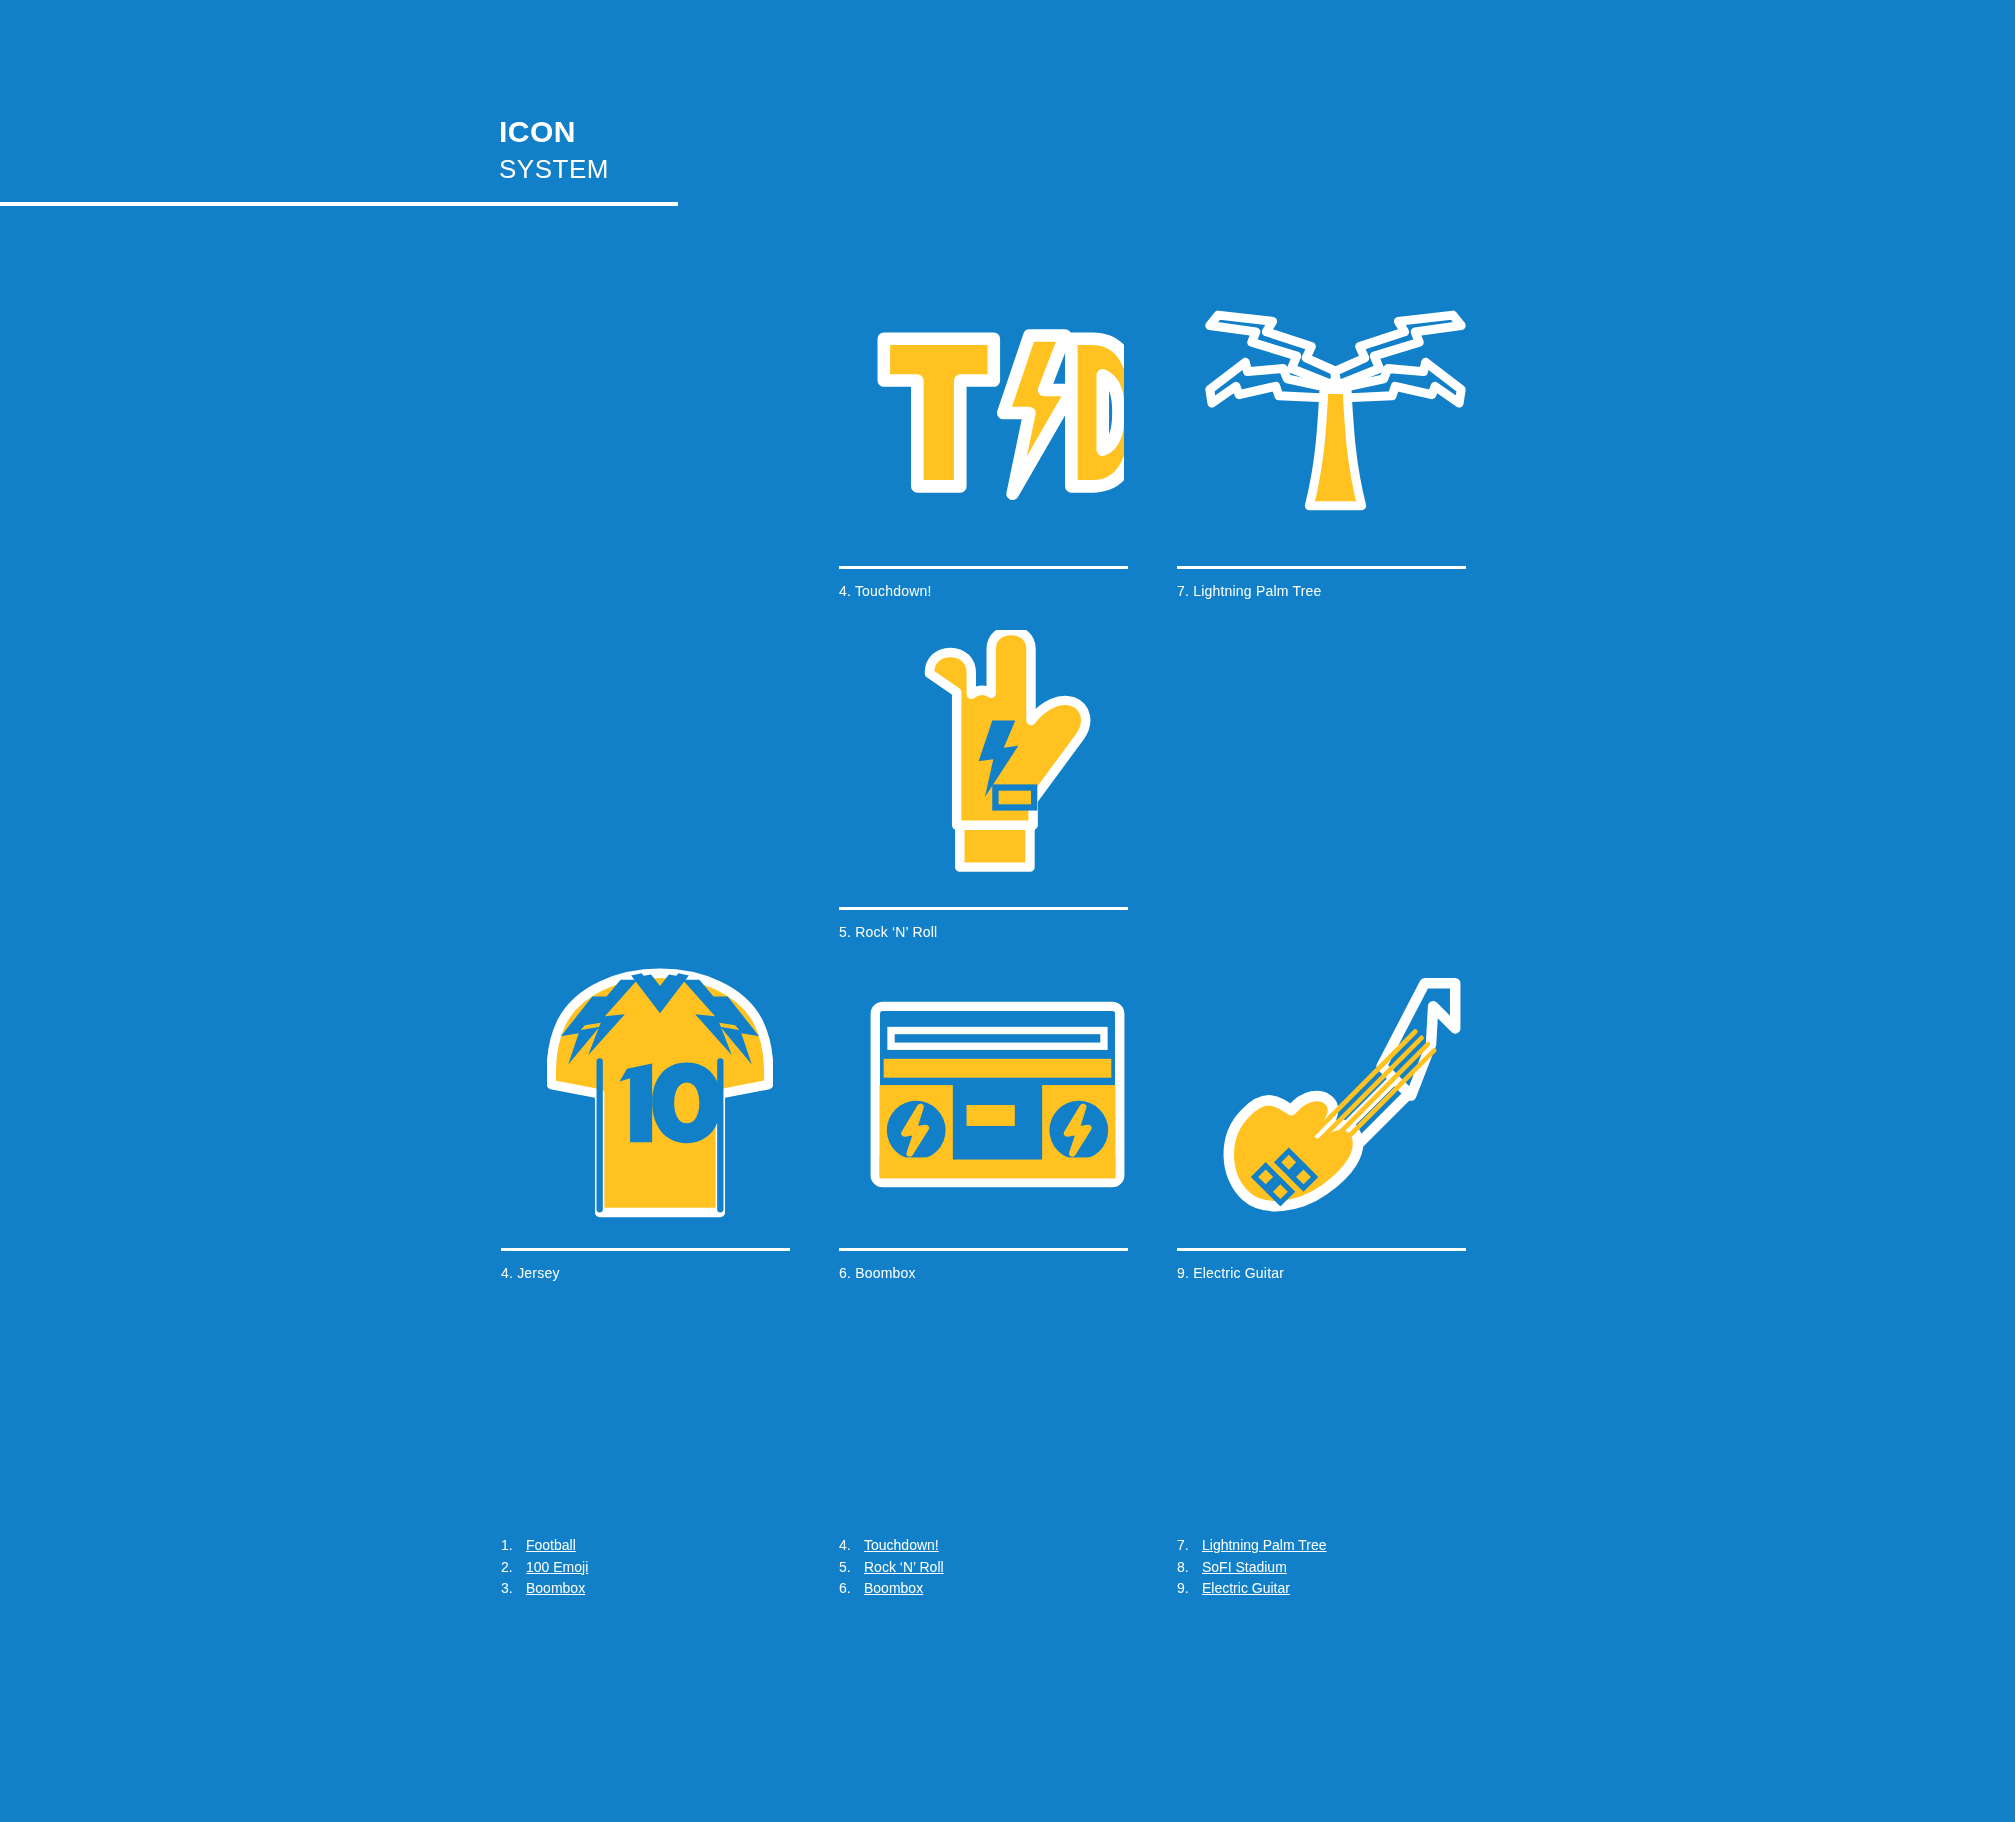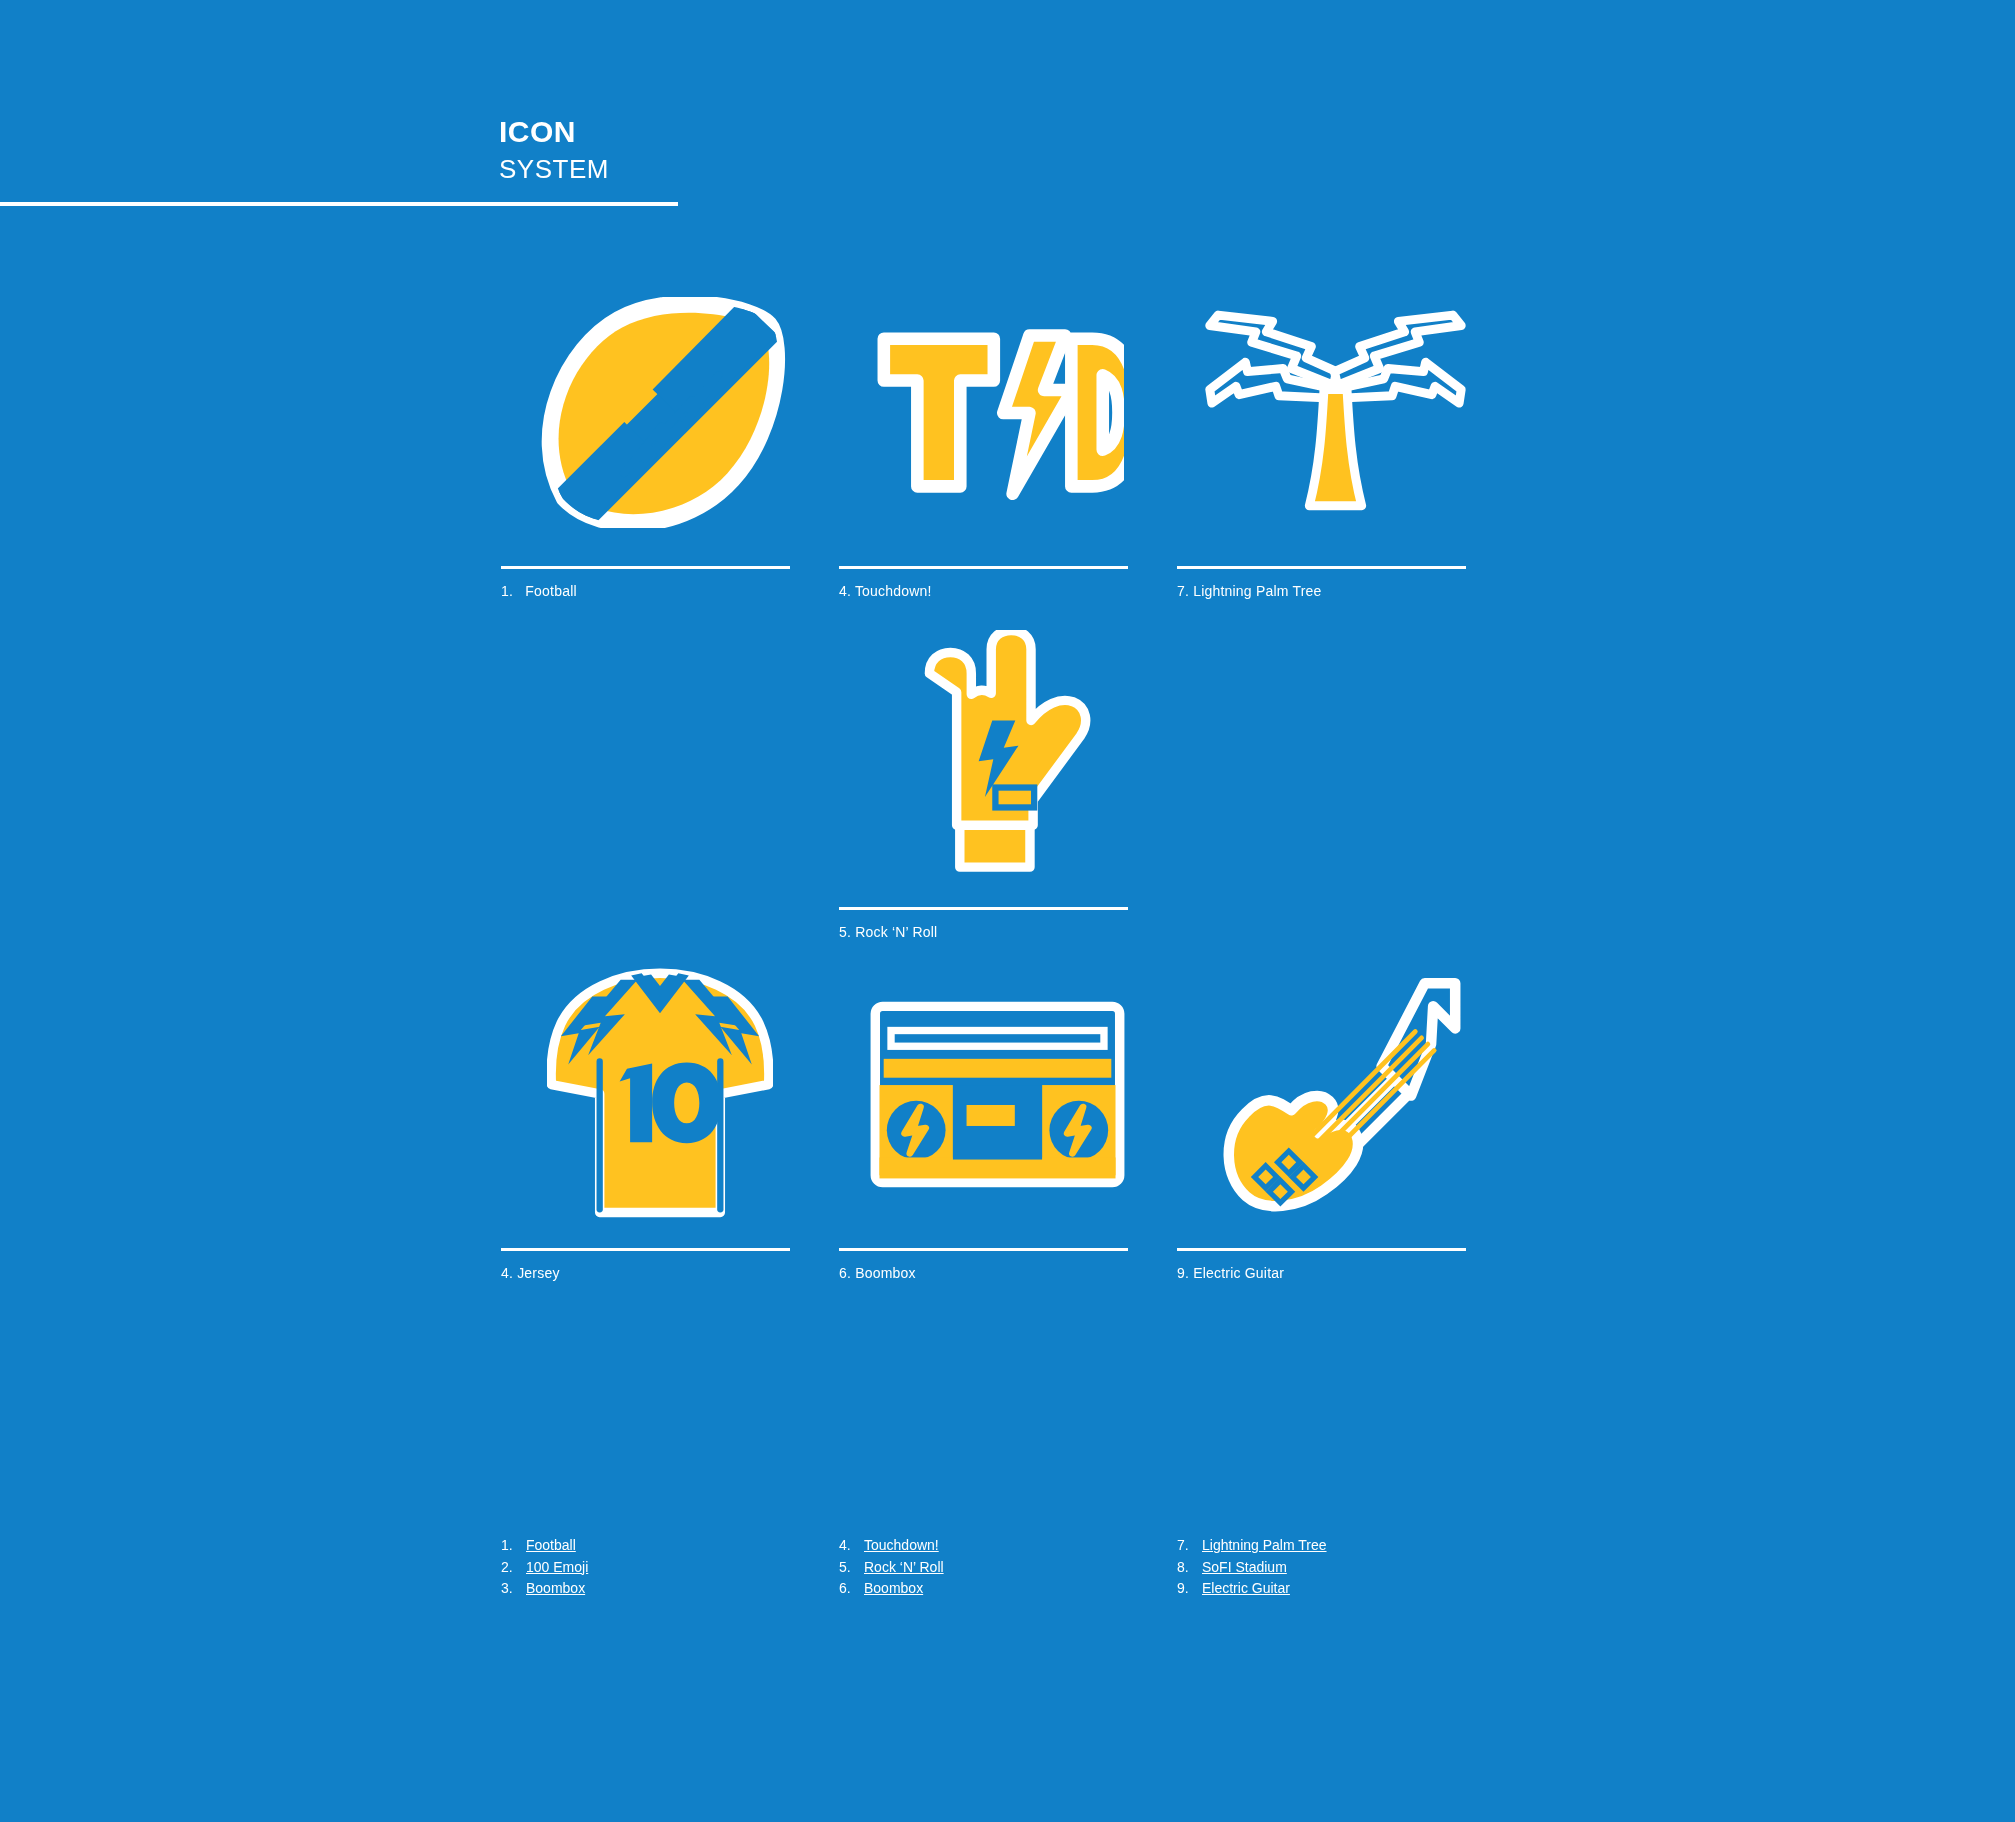--- a/index.html
+++ b/index.html
@@ -78,49 +78,20 @@
 <div id="page">
 
   <div class="header">
     <div class="title-bold">ICON</div>
     <div class="title-light">SYSTEM</div>
   </div>
   <div class="header-rule"></div>
 
   <div class="grid">
 
-    <div class="cell c1 r1">
-      <div class="art">
-        <svg width="252" height="231" viewBox="0 0 480 440">
-          <defs>
-            <clipPath id="ballclip">
-              <path d="M 55 385 C -15 255 60 95 160 40 C 260 -15 420 15 450 50 C 480 85 470 250 380 350 C 290 450 125 460 55 385 Z"></path>
-            </clipPath>
-          </defs>
-
-          <path d="M 55 385 C -15 255 60 95 160 40 C 260 -15 420 15 450 50 C 480 85 470 250 380 350 C 290 450 125 460 55 385 Z" fill="#FFFFFF" stroke="#FFFFFF" stroke-width="26" stroke-linejoin="round"></path>
-
-          <path d="M 72 372 C 8 252 75 108 168 58 C 261 8 406 34 434 66 C 462 98 452 244 368 336 C 284 428 136 436 72 372 Z" fill="#FFC220"></path>
-
-          <g clip-path="url(#ballclip)">
-            <path d="M 404 16 L 470 78 L 112 436 L 46 374 Z" fill="#1180C8"></path>
-            <path d="M -40 200 L 26 262 L 190 440 L 120 470 Z" fill="none"></path>
-          </g>
-
-          <g clip-path="url(#ballclip)">
-            <path d="M 395 5 L 462 72 L 292 242 L 226 176 Z" fill="#1180C8"></path>
-            <path d="M 40 370 L 104 434 L 236 302 L 172 238 Z" fill="#1180C8"></path>
-          </g>
-
-          <path d="M 352 148 L 294 214 L 300 196 L 235 268 L 243 246 L 171 336 L 218 286 L 211 309 L 278 243 L 270 267 Z" fill="#1180C8" stroke="#1180C8" stroke-width="14" stroke-linejoin="round"></path>
-        </svg>
-      </div>
-      <div class="cell-rule"></div>
-      <div class="cell-label">1.   Football</div>
-    </div>
 
     <div class="cell c2 r1">
       <div class="art">
         <svg width="252" height="220" viewBox="0 0 480 420">
 
           <path d="M 22 70 L 232 70 L 232 150 L 168 150 L 168 352 L 86 352 L 86 150 L 22 150 Z" fill="#FFC220" stroke="#FFFFFF" stroke-width="24" stroke-linejoin="round"></path>
 
           <path d="M 300 64 L 368 64 L 328 168 L 382 168 L 268 366 L 300 212 L 250 212 Z" fill="#FFC220" stroke="#FFFFFF" stroke-width="24" stroke-linejoin="round"></path>
 
           <path d="M 380 70 L 420 70 C 482 70 504 128 504 211 C 504 294 482 352 420 352 L 380 352 Z

